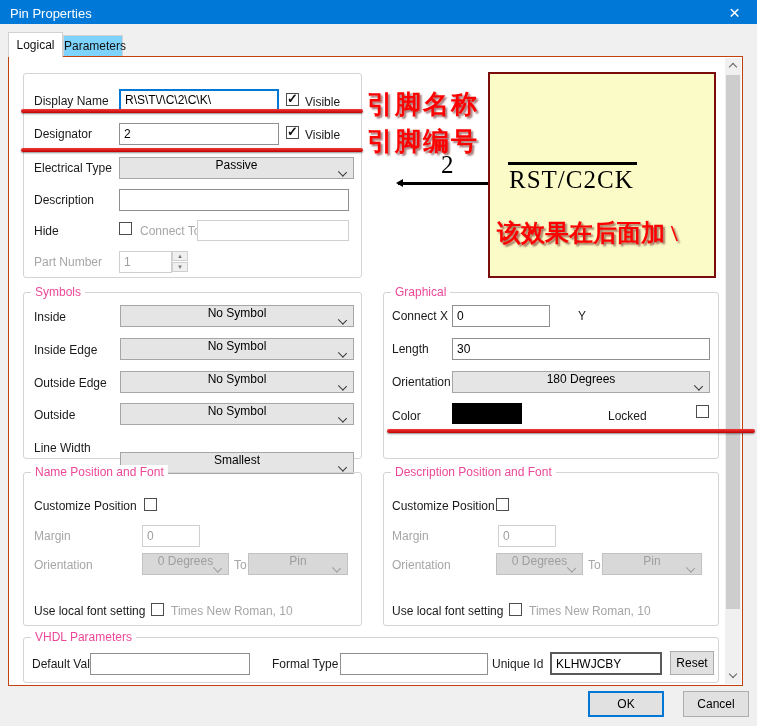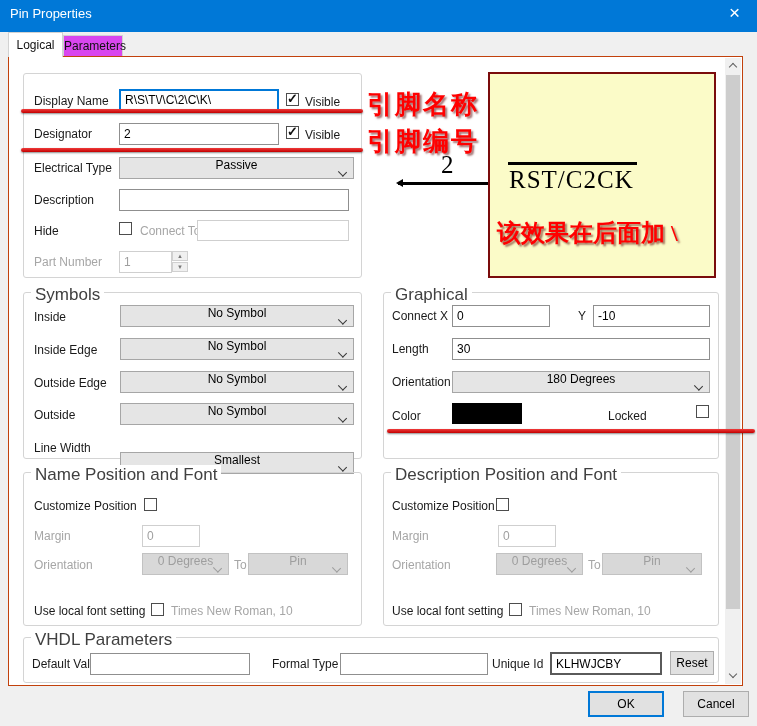--- a/index.html
+++ b/index.html
@@ -3,47 +3,47 @@
 <meta charset="utf-8">
 <style>
   * { margin:0; padding:0; box-sizing:border-box; }
   html,body { width:757px; height:726px; }
   body {
     position:relative; background:#f0f0f0;
     font-family:"Liberation Sans", sans-serif; font-size:12px; color:#111;
     overflow:hidden;
   }
   .abs { position:absolute; }
-  .titlebar { position:absolute; left:0; top:0; width:757px; height:32px; background:#0078d7; }
+  .titlebar { position:absolute; left:0; top:0; width:757px; height:24px; background:#0078d7; }
   .titlebar .t { position:absolute; left:10px; top:6px; color:#fff; font-size:13px; }
   .closebtn { position:absolute; right:0; top:0; width:45px; height:28px; color:#fff;
     font-size:19px; line-height:26px; text-align:center; cursor:default; }
   .tab { position:absolute; font-size:12px; text-align:center; }
   .tab.active { background:#fff; border:1px solid #d2d2d2; border-bottom:none; z-index:5; }
-  .tab.inactive { background:#d946ef; border:1px solid #d2d2d2; }
+  .tab.inactive { background:#7dd3fc; border:1px solid #d2d2d2; }
   .panel { position:absolute; left:8px; top:56px; width:735px; height:630px;
     background:#fff; border:1px solid #c2410c; }
   .lbl { position:absolute; font-size:12px; color:#1a1a1a; white-space:nowrap; }
   .lbl.dis { color:#a6a6a6; }
   .inp { position:absolute; border:1px solid #8f8f8f; background:#fff; color:#000;
     font-family:"Liberation Sans",sans-serif; font-size:12px; padding:0 4px; outline:none; }
   .inp.focus { border:2px solid #0078d7; }
   .inp.dis { border-color:#cfcfcf; color:#9f9f9f; }
   .dd { position:absolute; border:1px solid #a6a6a6; background:#e5e5e5; display:flex;
     align-items:center; padding:0 7px; font-size:12px; color:#000;flex-direction:column; }
   .dd .chev { margin-left:auto; width:7px; height:7px; border-right:1.4px solid #3a3a3a;
     border-bottom:1.4px solid #3a3a3a; transform:rotate(45deg) translate(-2px,-2px); }
   .dd.dis { background:#d8d8d8; border-color:#c2c2c2; color:#9e9e9e; }
   .dd.dis .chev { border-color:#9e9e9e; }
   .cb { position:absolute; width:13px; height:13px; border:1px solid #4d4d4d; background:#fff; }
   .cb.checked::after { content:"✓"; position:absolute; left:0px; top:-3px; font-size:13px;
     font-weight:bold; color:#111; }
   .grp { position:absolute; border:1px solid #d4d4d4; border-radius:3px; }
   .grp-title { position:absolute; top:-8px; left:7px; background:#fff; padding:0 4px;
-    font-size:17px; color:#404040; white-space:nowrap; }
+    font-size:12px; color:#ec4899; white-space:nowrap; }
   .redline { position:absolute; height:4px; background:linear-gradient(#ef3b3b,#c40000);
     border-radius:2px; box-shadow:0 1px 2px rgba(0,0,0,.45); z-index:40; }
   .cn { position:absolute; color:#ff0000; font-family:"Liberation Serif","DejaVu Serif",serif;
     font-weight:bold; font-size:26px; letter-spacing:2px; white-space:nowrap;
     text-shadow:2px 2px 2px rgba(90,0,0,.55); z-index:41; }
   .serif { font-family:"Liberation Serif","DejaVu Serif",serif; }
   .spin-btn { width:16px; height:10px; background:#f0f0f0; border:1px solid #d0d0d0;
     font-size:6px; line-height:8px; text-align:center; color:#777; }
   .sb { position:absolute; right:1px; top:1px; width:16px; height:626px; background:#f0f0f0; }
   .sb .arrow { position:absolute; left:0; width:16px; height:16px; }
@@ -152,21 +152,20 @@
         <span class="chev"></span>
     </div>
   </div>
 
   <div class="grp" style="left:374px;top:235px;width:336px;height:167px;">
     <span class="grp-title">Graphical</span>
 
     <span class="lbl" style="left:8px;top:16px;">Connect X</span>
     <input class="inp" style="left: 68px; top: 12px; width: 98px; height: 22px;" value="0">
     <span class="lbl" style="left:194px;top:16px;">Y</span>
-    <input class="inp" style="left: 209px; top: 12px; width: 117px; height: 22px;" value="-10">
 
     <span class="lbl" style="left:8px;top:49px;">Length</span>
     <input class="inp" style="left: 68px; top: 45px; width: 258px; height: 22px;" value="30">
 
     <span class="lbl" style="left:8px;top:82px;">Orientation</span>
     <div class="dd" style="left:68px;top:78px;width:258px;height:22px;">
       <span>180 Degrees</span>
         <span class="chev"></span>
     </div>
 

